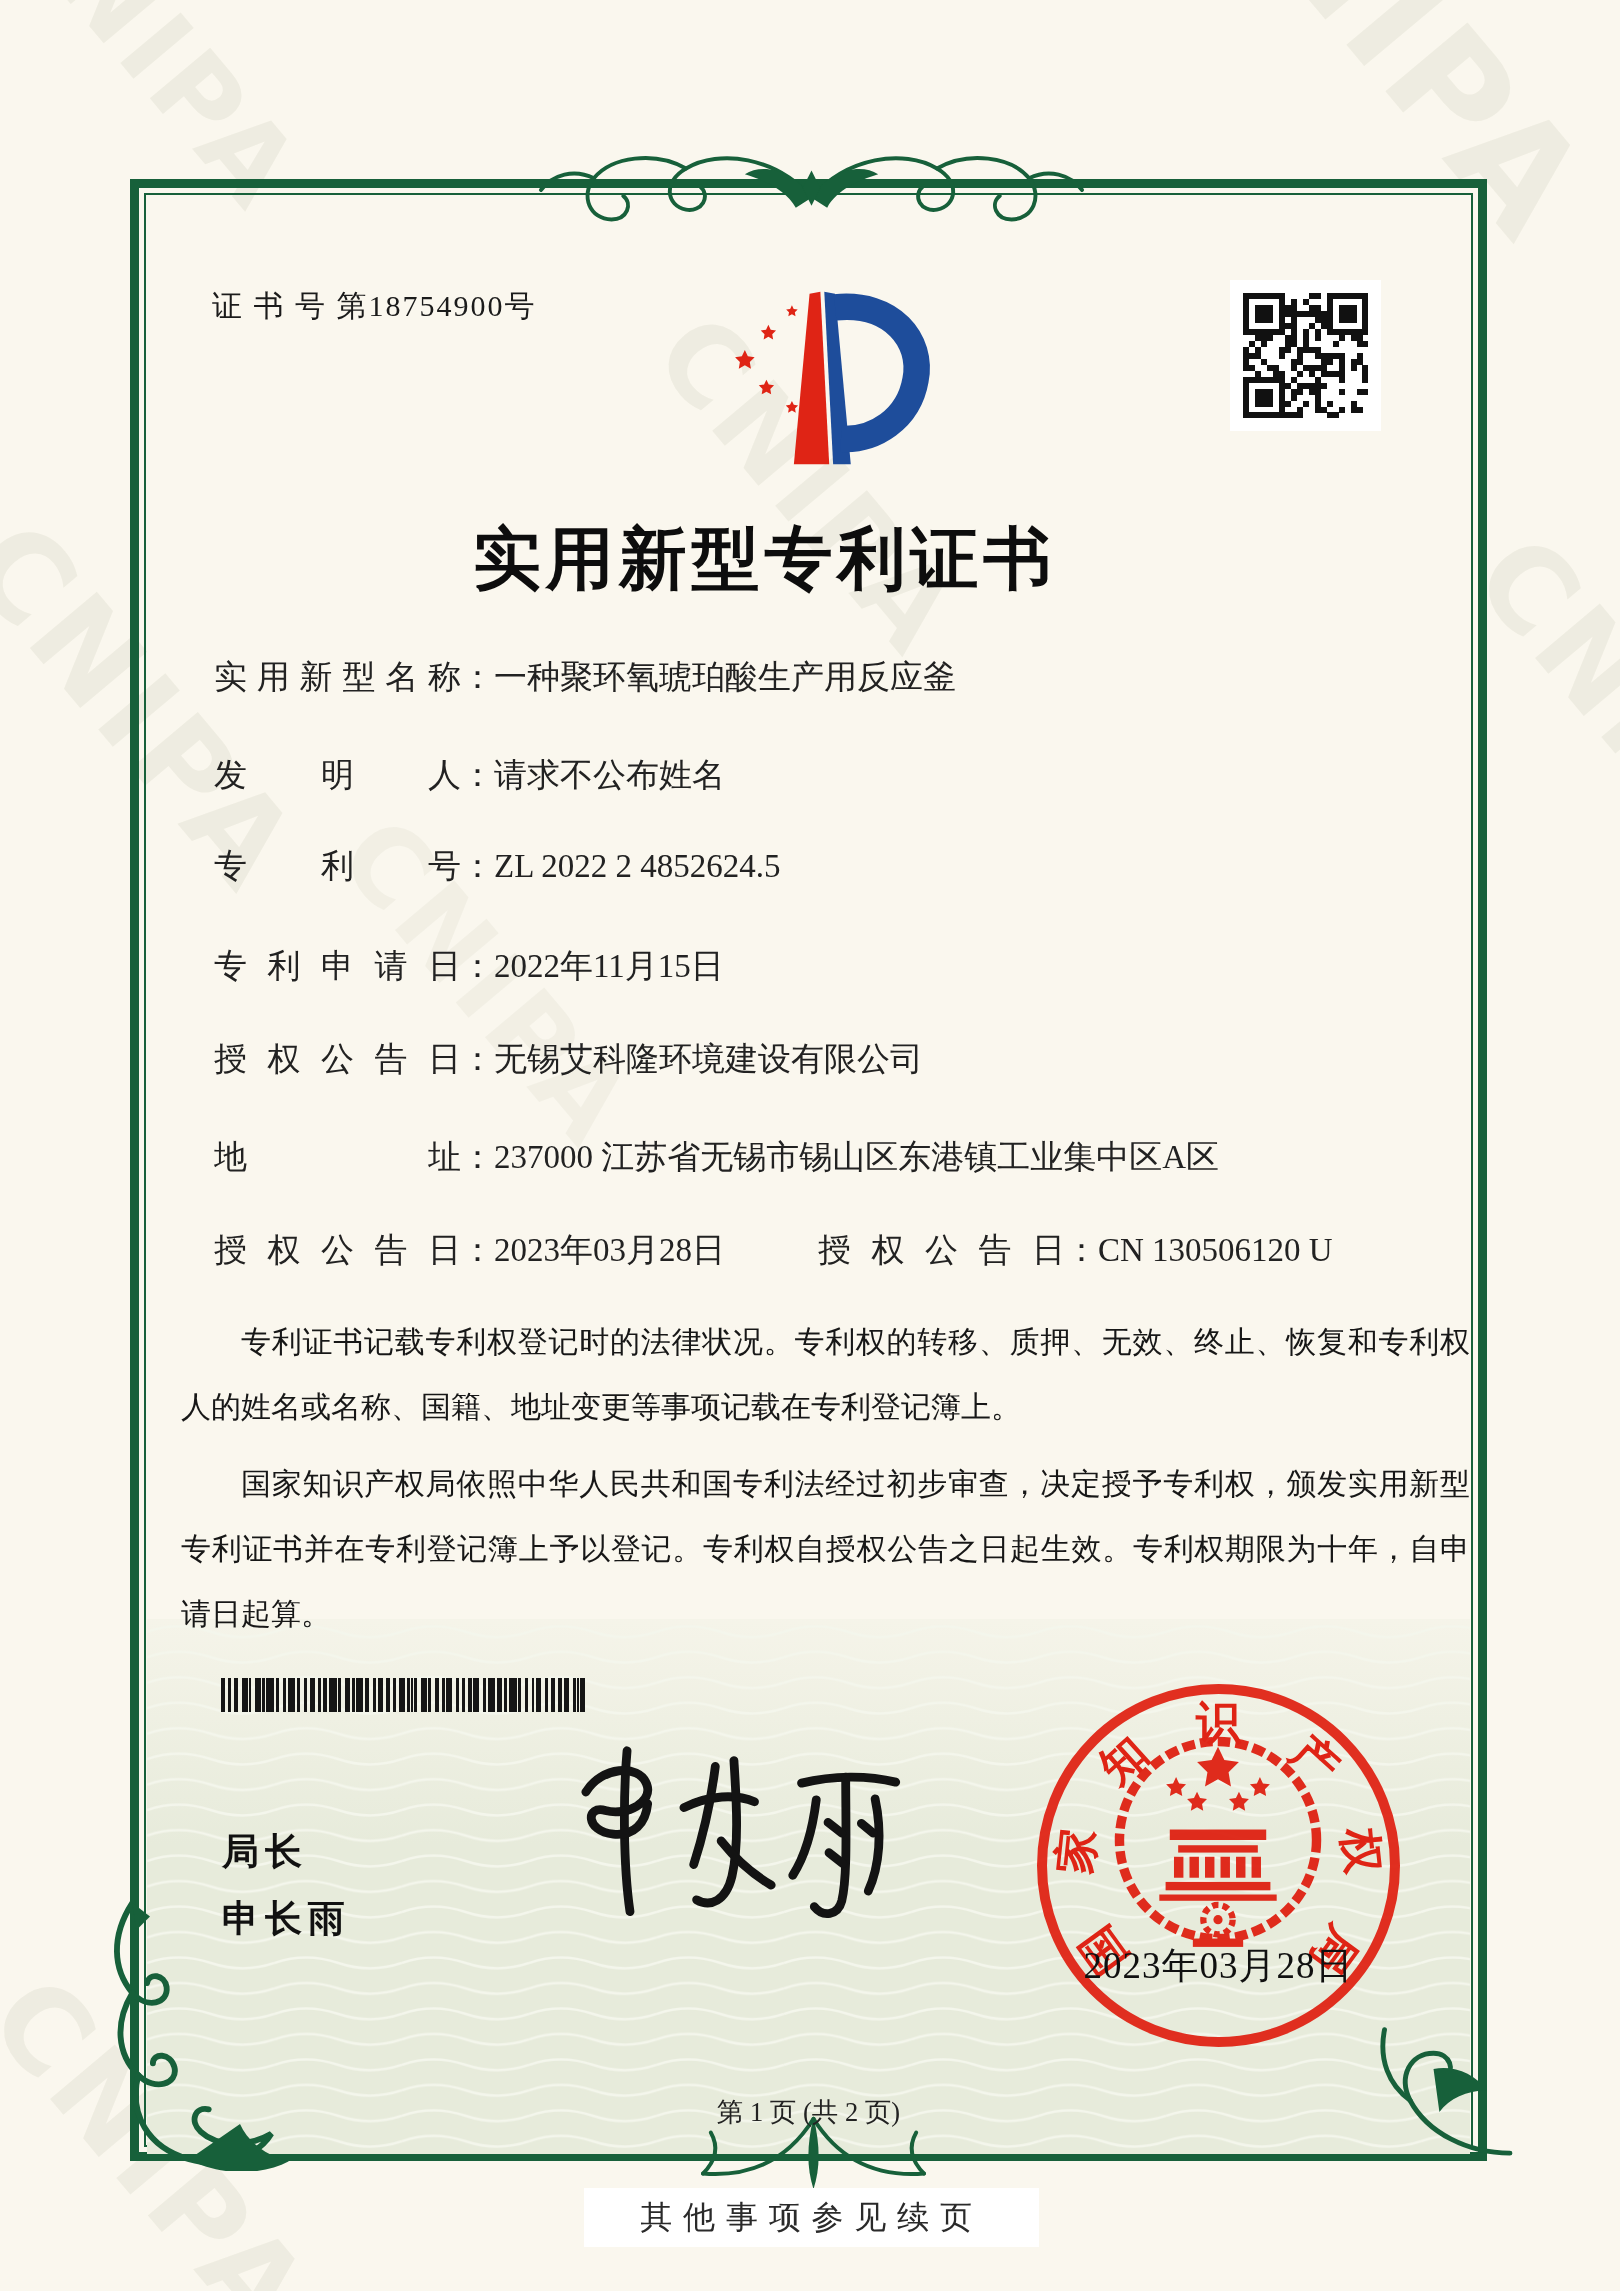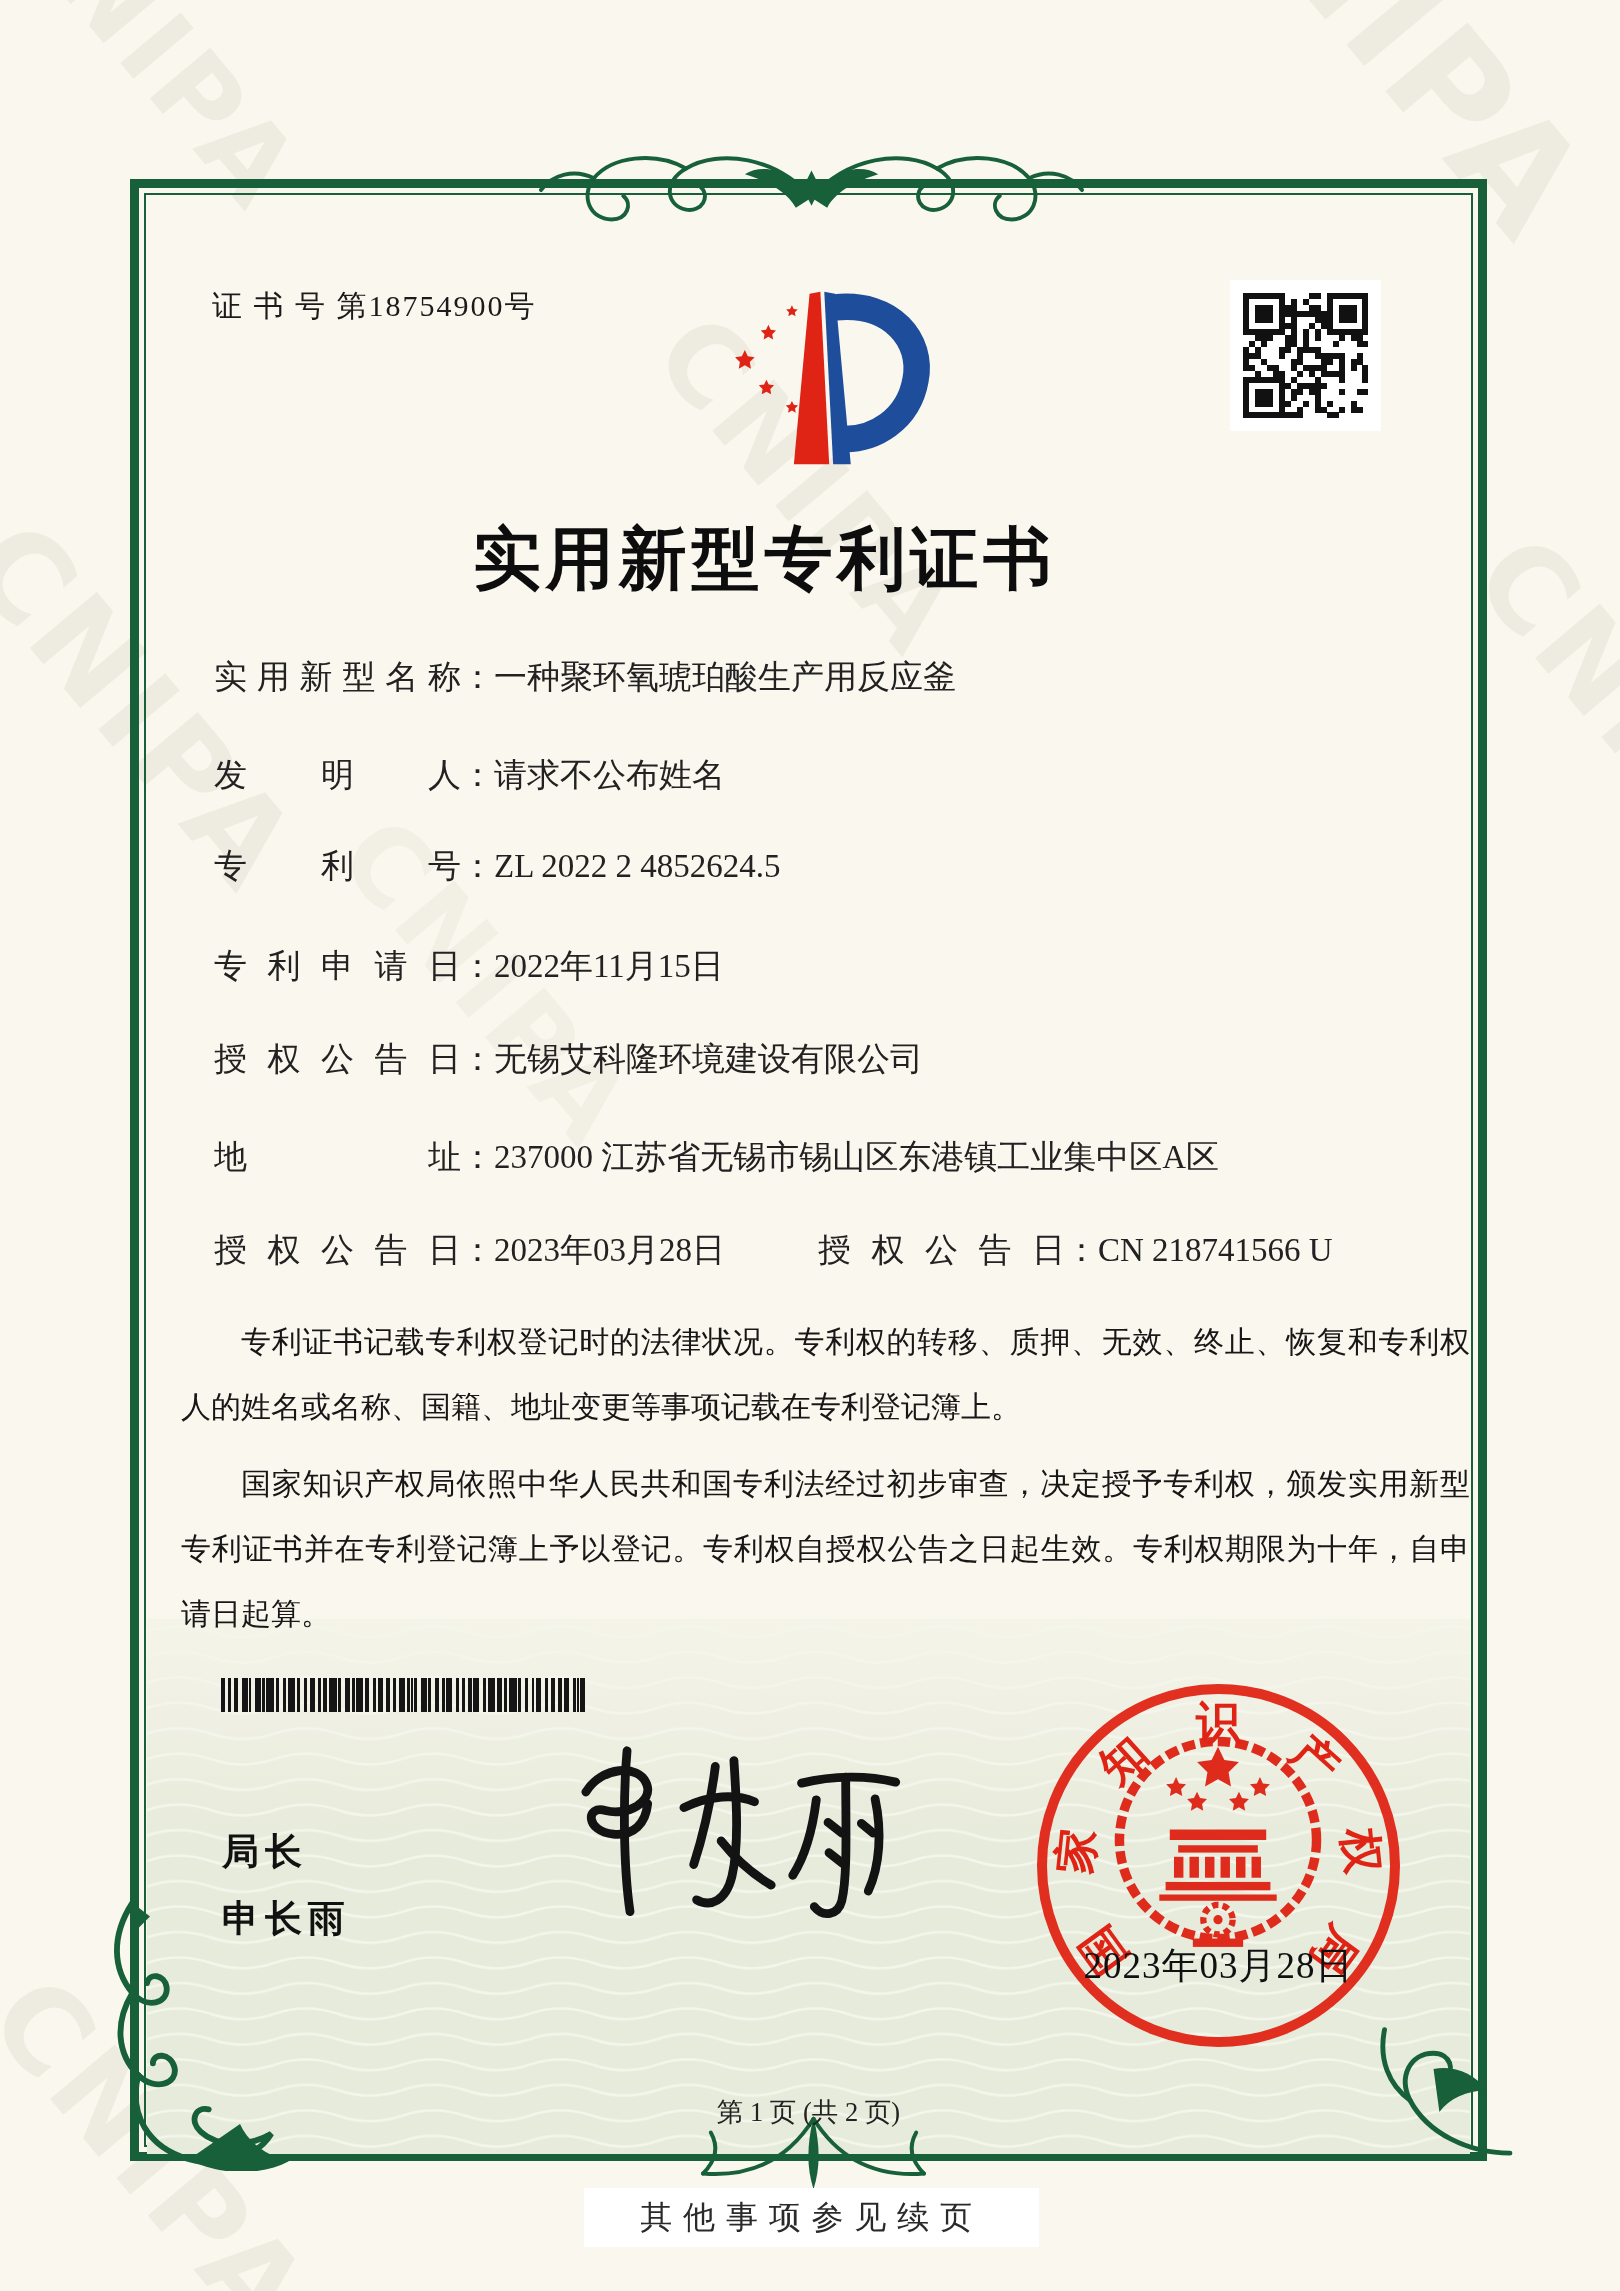--- a/index.html
+++ b/index.html
@@ -443,21 +443,21 @@
 </div>
 <div class="abs row" style="top:1037px;">
   <span class="lab">授权公告日</span><span class="col">：</span><span class="val">无锡艾科隆环境建设有限公司</span>
 </div>
 <div class="abs row" style="top:1135px;">
   <span class="lab">地址</span><span class="col">：</span><span class="val">237000 江苏省无锡市锡山区东港镇工业集中区A区</span>
 </div>
 <div class="abs row" style="top:1228px;">
   <span class="lab">授权公告日</span><span class="col">：</span><span class="val">2023年03月28日</span>
   <span class="grp2">
-    <span class="lab">授权公告日</span><span class="col">：</span><span class="val">CN 218741566 U</span>
+    <span class="lab">授权公告日</span><span class="col">：</span><span class="val">CN 130506120 U</span>
   </span>
 </div>
 
 <div class="abs paras">
   <p>专利证书记载专利权登记时的法律状况。专利权的转移、质押、无效、终止、恢复和专利权人的姓名或名称、国籍、地址变更等事项记载在专利登记簿上。</p>
   <p>国家知识产权局依照中华人民共和国专利法经过初步审查，决定授予专利权，颁发实用新型专利证书并在专利登记簿上予以登记。专利权自授权公告之日起生效。专利权期限为十年，自申请日起算。</p>
 </div>
 
 <div class="abs barcode"></div>
 

